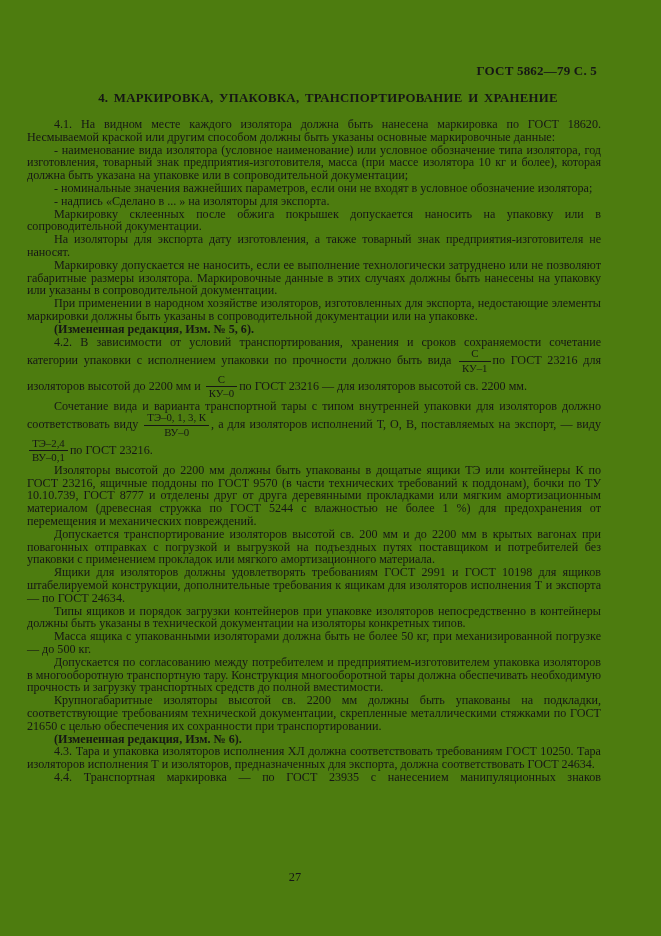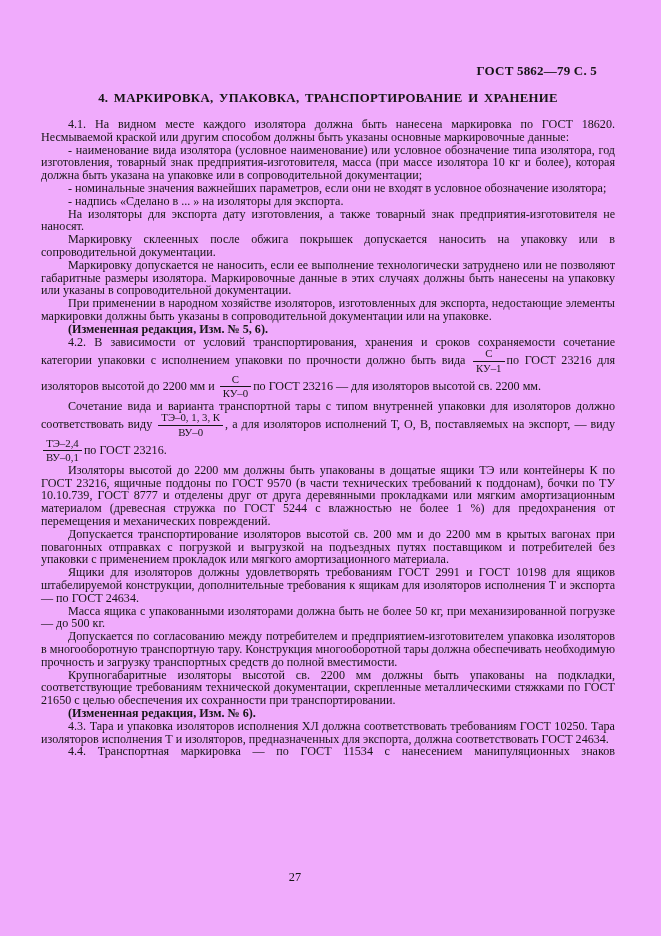--- a/index.html
+++ b/index.html
@@ -1,21 +1,21 @@
 <!DOCTYPE html>
 <html lang="ru" style="--ink: #161616;"><head>
 <meta charset="utf-8">
 <style>
   html, body { margin: 0; padding: 0; }
   body { background: #ffffff; }
   .page {
     position: relative;
     width: 661px;
     height: 936px;
-    background: #f0abfc;
+    background: #4d7c0f;
     color: var(--ink, #161616);
     font-family: "Liberation Serif", "DejaVu Serif", serif;
     overflow: hidden;
   }
   .header {
     position: absolute;
     top: 63px; left: 41px; width: 556px;
     text-align: right;
     font-weight: bold;
     font-size: 13px;
@@ -27,21 +27,21 @@
     top: 91px; left: 41px; width: 574px;
     text-align: center;
     font-weight: bold;
     font-size: 12.8px;
     letter-spacing: 0.3px;
     word-spacing: 2px;
     white-space: nowrap;
   }
   .body {
     position: absolute;
-    top: 118px; left: 41px; width: 574px;
+    top: 118px; left: 27px; width: 574px;
     font-size: 12.1px;
     line-height: 12.8px;
     text-align: justify;
   }
   .para { margin: 0; text-indent: 27px; }
   .para.bold { font-weight: bold; }
   .para.jlast { text-align-last: justify; }
   .frac {
     display: inline-block;
     vertical-align: middle;
@@ -71,31 +71,32 @@
 <body>
 
 <div class="page">
   <div class="header">ГОСТ 5862—79 С. 5</div>
   <div class="title">4.  МАРКИРОВКА, УПАКОВКА, ТРАНСПОРТИРОВАНИЕ И ХРАНЕНИЕ</div>
   <div class="body">
       <p class="para"><span>4.1. На видном месте каждого изолятора должна быть нанесена маркировка по ГОСТ 18620. Несмываемой краской или другим способом должны быть указаны основные маркировочные данные:</span> </p>
       <p class="para"><span>- наименование вида изолятора (условное наименование) или условное обозначение типа изолятора, год изготовления, товарный знак предприятия-изготовителя, масса (при массе изолятора 10 кг и более), которая должна быть указана на упаковке или в сопроводительной документации;</span> </p>
       <p class="para"><span>- номинальные значения важнейших параметров, если они не входят в условное обозначение изолятора;</span> </p>
       <p class="para"><span>- надпись «Сделано в ... » на изоляторы для экспорта.</span> </p>
+      <p class="para"><span>Маркировку склеенных после обжига покрышек допускается наносить на упаковку или в сопроводительной документации.</span> </p>
       <p class="para"><span>На изоляторы для экспорта дату изготовления, а также товарный знак предприятия-изготовителя не наносят.</span> </p>
-      <p class="para"><span>Маркировку склеенных после обжига покрышек допускается наносить на упаковку или в сопроводительной документации.</span> </p>
       <p class="para"><span>Маркировку допускается не наносить, если ее выполнение технологически затруднено или не позволяют габаритные размеры изолятора. Маркировочные данные в этих случаях должны быть нанесены на упаковку или указаны в сопроводительной документации.</span> </p>
       <p class="para"><span>При применении в народном хозяйстве изоляторов, изготовленных для экспорта, недостающие элементы маркировки должны быть указаны в сопроводительной документации или на упаковке.</span> </p>
       <p class="para bold"><span>(Измененная редакция, Изм. № 5, 6).</span> </p>
       <p class="para"><span>4.2. В зависимости от условий транспортирования, хранения и сроков сохраняемости сочетание категории упаковки с исполнением упаковки по прочности должно быть вида</span> <span class="frac"><span class="num">С</span><span class="den">КУ–1</span></span><span>по ГОСТ 23216 для изоляторов высотой до 2200 мм и</span> <span class="frac"><span class="num">С</span><span class="den">КУ–0</span></span><span>по ГОСТ 23216 — для изоляторов высотой св. 2200 мм.</span> </p>
       <p class="para"><span>Сочетание вида и варианта транспортной тары с типом внутренней упаковки для изоляторов должно соответствовать виду</span> <span class="frac"><span class="num">ТЭ–0, 1, 3, К</span><span class="den">ВУ–0</span></span><span>,  а для изоляторов исполнений Т, О, В, поставляемых на экспорт, — виду</span> <span class="frac"><span class="num">ТЭ–2,4</span><span class="den">ВУ–0,1</span></span><span>по ГОСТ 23216.</span> </p>
       <p class="para"><span>Изоляторы высотой до 2200 мм должны быть упакованы в дощатые ящики ТЭ или контейнеры К по ГОСТ 23216, ящичные поддоны по ГОСТ 9570 (в части технических требований к поддонам), бочки по ТУ 10.10.739, ГОСТ 8777 и отделены друг от друга деревянными прокладками или мягким амортизационным материалом (древесная стружка по ГОСТ 5244 с влажностью не более 1 %) для предохранения от перемещения и механических повреждений.</span> </p>
       <p class="para"><span>Допускается транспортирование изоляторов высотой св. 200 мм и до 2200 мм в крытых вагонах при повагонных отправках с погрузкой и выгрузкой на подъездных путях поставщиком и потребителей без упаковки с применением прокладок или мягкого амортизационного материала.</span> </p>
       <p class="para"><span>Ящики для изоляторов должны удовлетворять требованиям ГОСТ 2991 и ГОСТ 10198 для ящиков штабелируемой конструкции, дополнительные требования к ящикам для изоляторов исполнения Т и экспорта — по ГОСТ 24634.</span> </p>
+      <p class="para"><span>Типы ящиков и порядок загрузки контейнеров при упаковке изоляторов непосредственно в контейнеры должны быть указаны в технической документации на изоляторы конкретных типов.</span> </p>
       <p class="para"><span>Масса ящика с упакованными изоляторами должна быть не более 50 кг, при механизированной погрузке — до 500 кг.</span> </p>
       <p class="para"><span>Допускается по согласованию между потребителем и предприятием-изготовителем упаковка изоляторов в многооборотную транспортную тару. Конструкция многооборотной тары должна обеспечивать необходимую прочность и загрузку транспортных средств до полной вместимости.</span> </p>
       <p class="para"><span>Крупногабаритные изоляторы высотой св. 2200 мм должны быть упакованы на подкладки, соответствующие требованиям технической документации, скрепленные металлическими стяжками по ГОСТ 21650 с целью обеспечения их сохранности при транспортировании.</span> </p>
       <p class="para bold"><span>(Измененная редакция, Изм. № 6).</span> </p>
       <p class="para"><span>4.3. Тара и упаковка изоляторов исполнения ХЛ должна соответствовать требованиям ГОСТ 10250. Тара изоляторов исполнения Т и изоляторов, предназначенных для экспорта, должна соответствовать ГОСТ 24634.</span> </p>
-      <p class="para jlast"><span>4.4. Транспортная маркировка — по ГОСТ 11534 с нанесением манипуляционных знаков</span> </p>
+      <p class="para jlast"><span>4.4. Транспортная маркировка — по ГОСТ 23935 с нанесением манипуляционных знаков</span> </p>
     </div>
   <div class="page-number">27</div>
 </div>
 
 </body></html>

